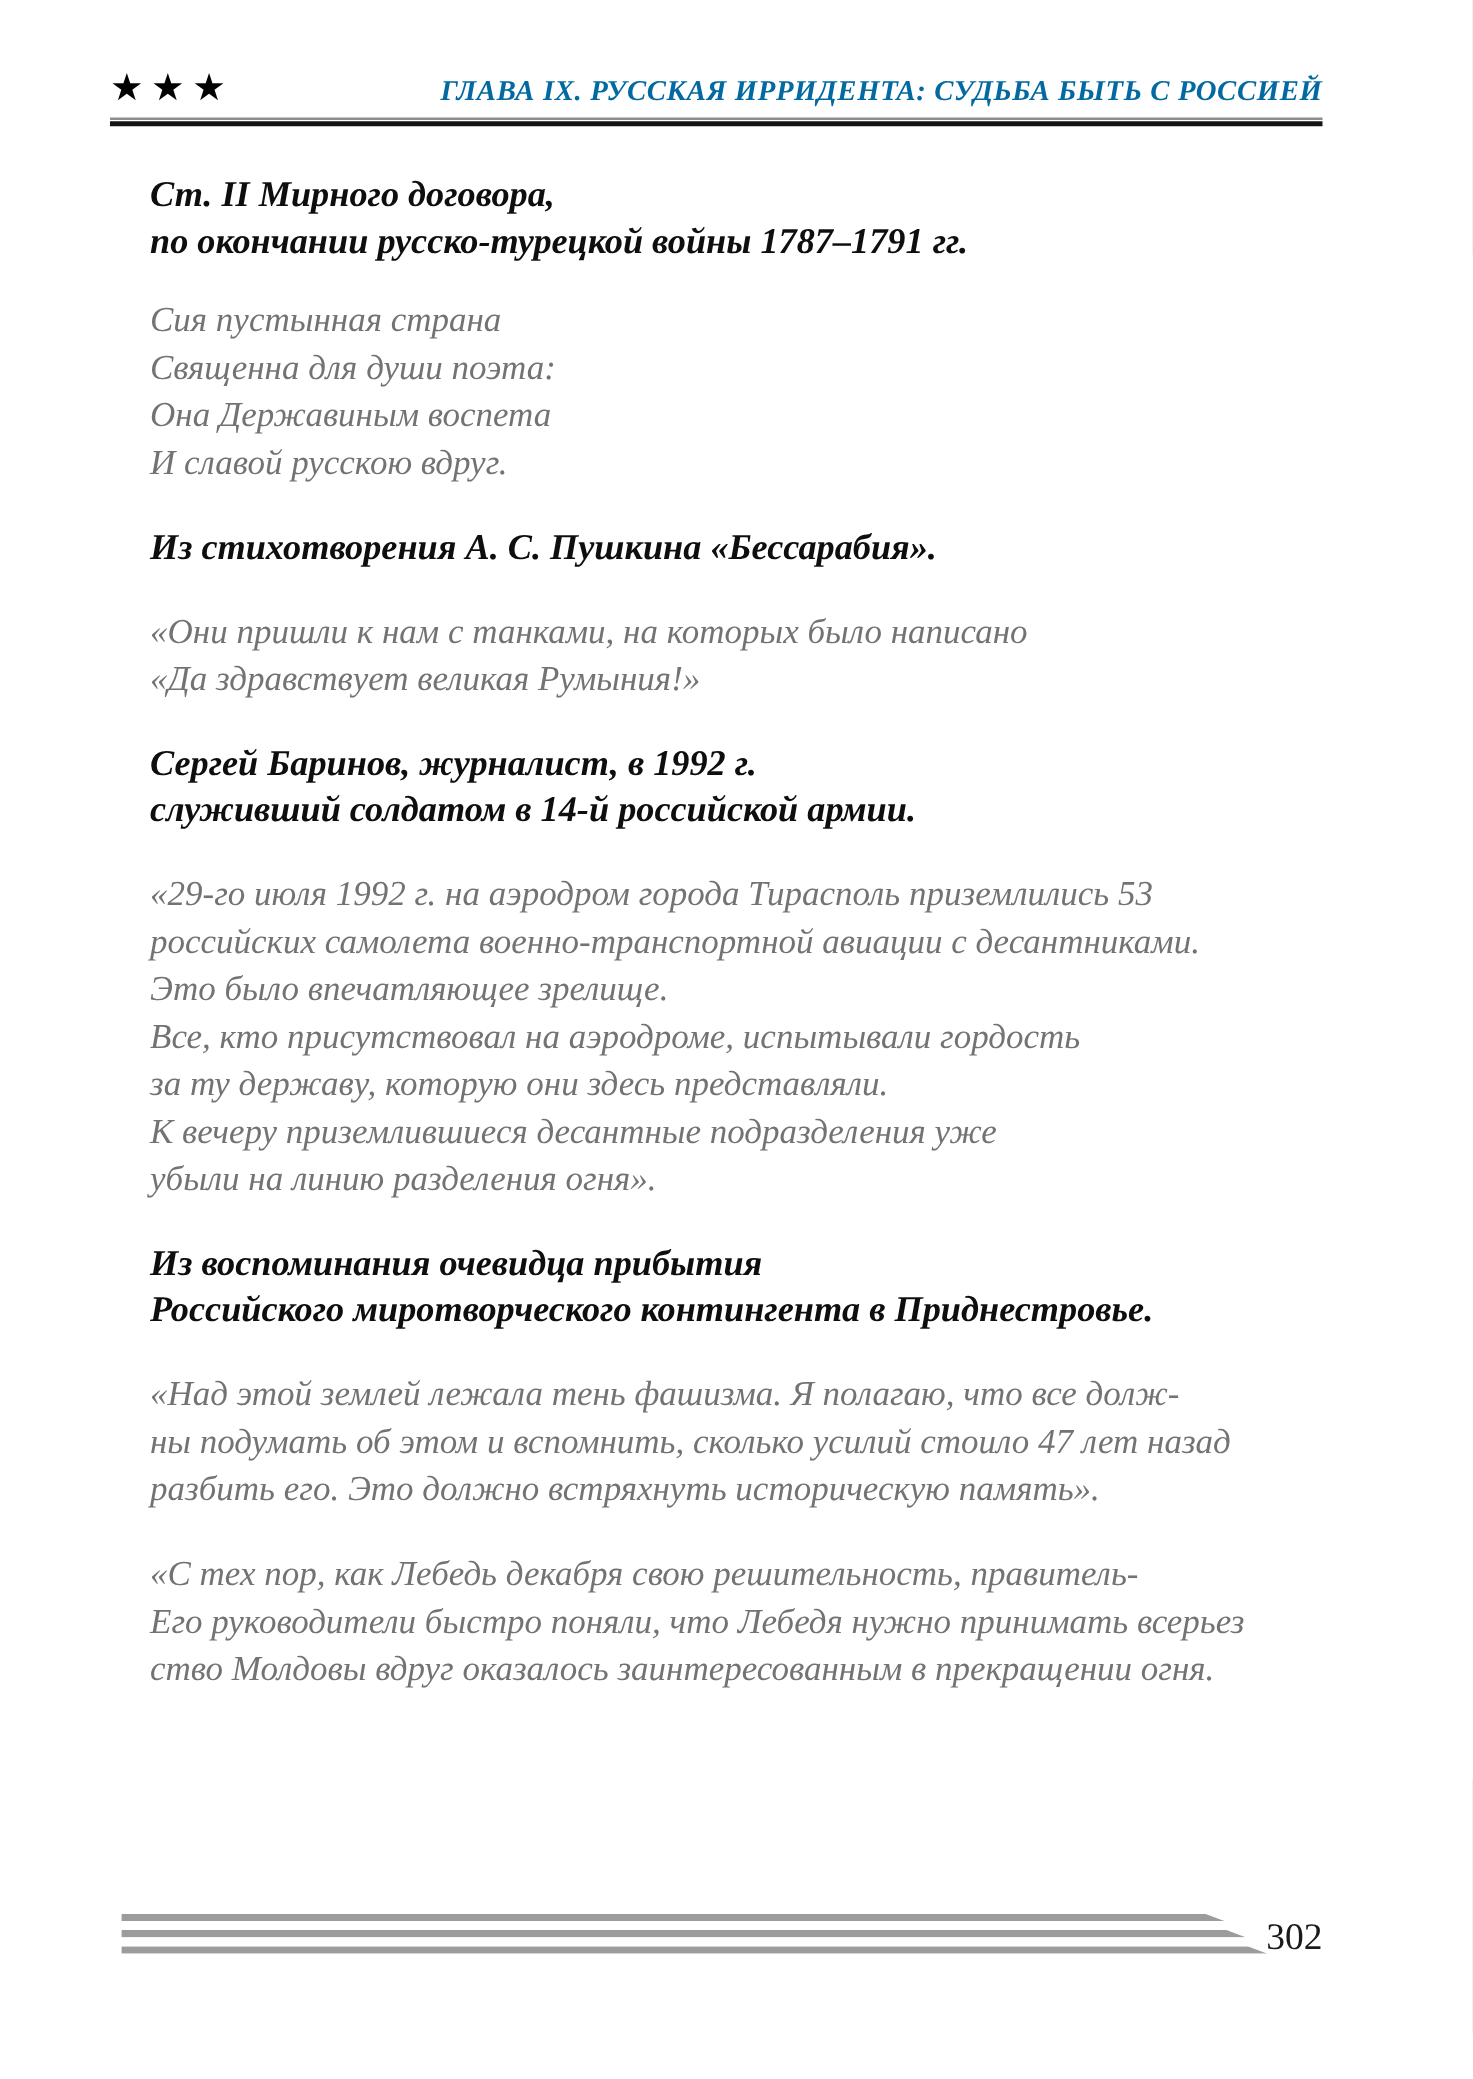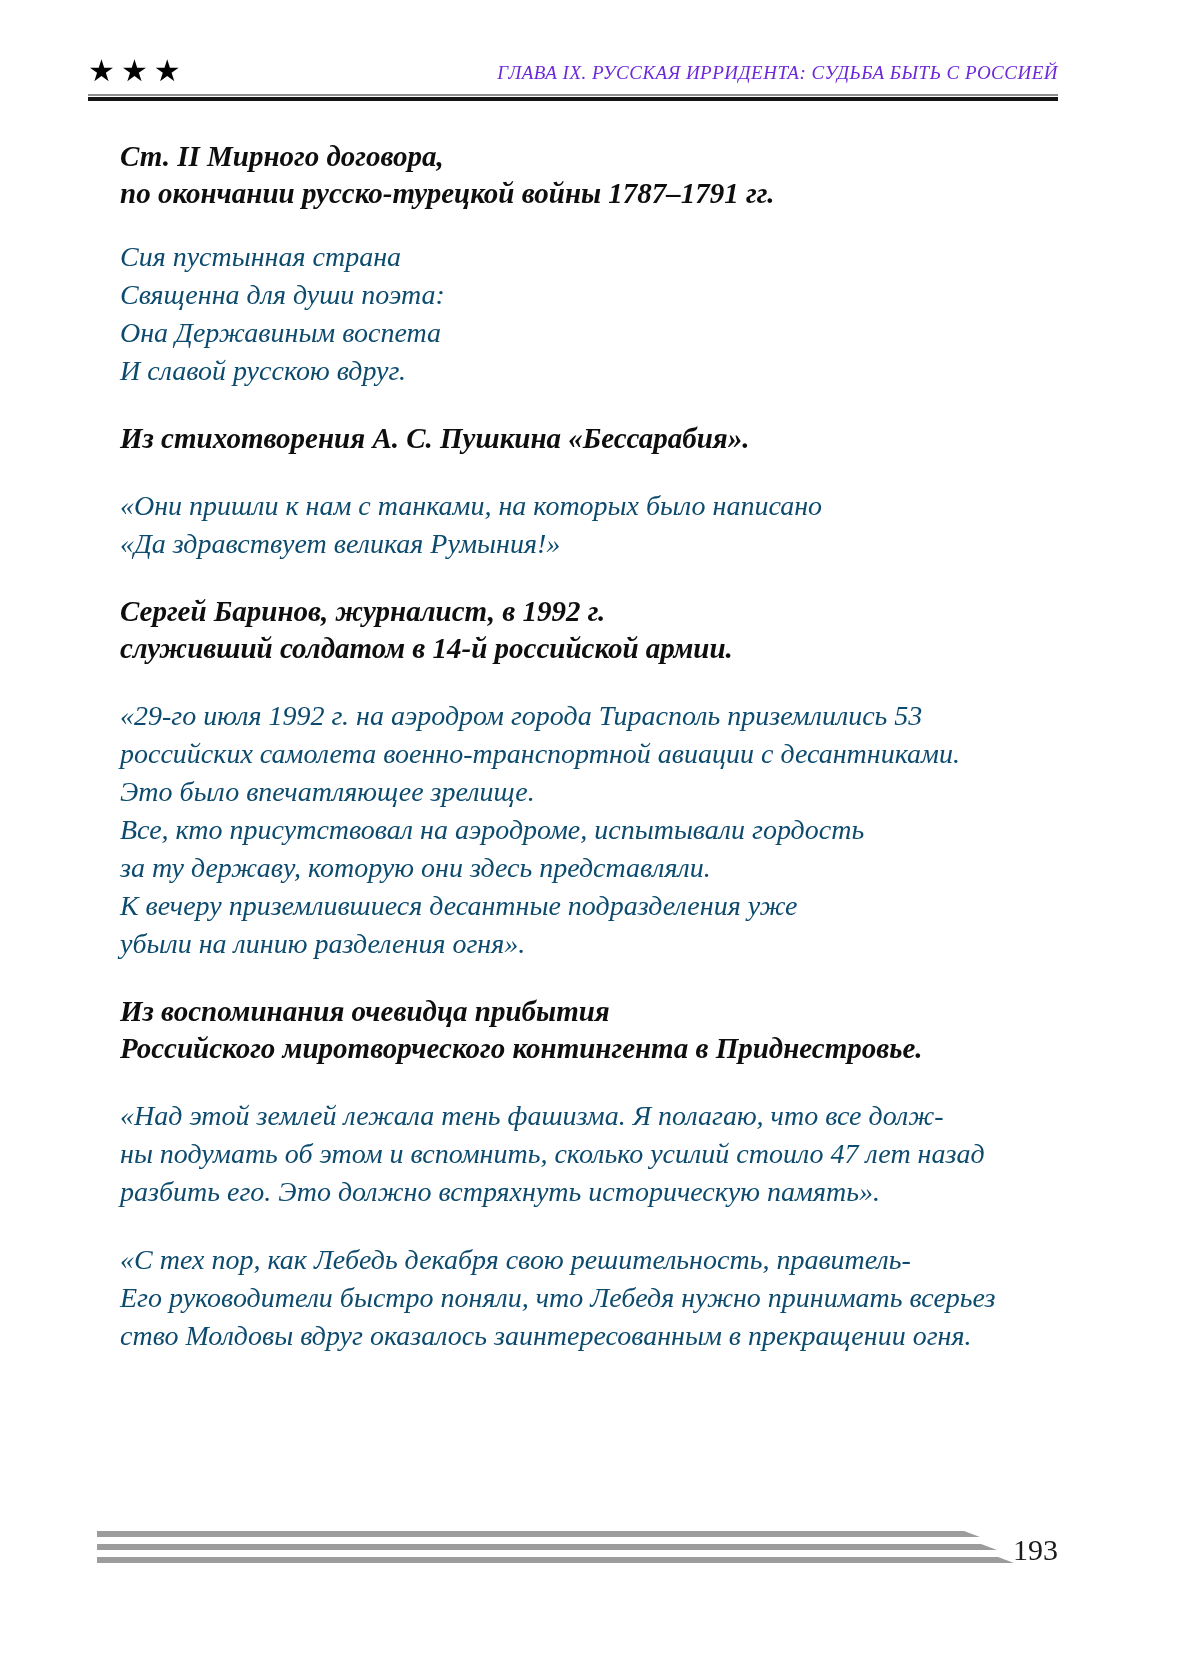--- a/index.html
+++ b/index.html
@@ -13,25 +13,26 @@
     font-family: "Liberation Serif", serif;
     overflow: hidden;
   }
 
   
   .header { position: absolute; left: 88px; right: 120px; top: 54px; }
   .header-row { display: flex; justify-content: space-between; align-items: flex-end; }
   .stars { font-size: 30px; letter-spacing: 6px; line-height: 34px; color: #000; }
   .chapter {
     font-style: italic;
-    font-size: 19px;
+    font-size: 23px;
     line-height: 30px;
     letter-spacing: 0.5px;
     white-space: nowrap;
-    color: #6d28d9;
+    color: #0369a1;
+    font-weight: bold;
   }
   .rule { margin-top: 6px; }
   .rule-thin  { height: 2px; background: #8d8d8d; }
   .rule-thick { height: 4px; background: #141414; margin-top: 1px; }
 
   
   .content { position: absolute; left: 120px; right: 120px; top: 138px; text-align: left; }
   .sec { margin-top: 30px; }
   .sec:first-child { margin-top: 0; }
   .sec.poem { margin-top: 26px; }
@@ -40,21 +41,21 @@
     font-weight: bold;
     font-style: italic;
     font-size: 29px;
     line-height: 37px;
     color: #0e0e0e;
   }
   .poem .line, .quote .line {
     font-style: italic;
     font-size: 28px;
     line-height: 38px;
-    color: #0c4a6e;
+    color: #737373;
   }
 
   
   .footer-stripes { position: absolute; left: 97px; top: 1531px; }
   .stripe {
     height: 6px;
     background: #9c9c9c;
     margin-bottom: 7px;
     clip-path: polygon(0 0, calc(100% - 16px) 0, 100% 100%, 0 100%);
   }
@@ -131,15 +132,15 @@
         <div class="line">Его руководители быстро поняли, что Лебедя нужно принимать всерьез</div>
         <div class="line">ство Молдовы вдруг оказалось заинтересованным в прекращении огня.</div>
       </div>
   </div>
 
   <div class="footer-stripes">
     <div class="stripe stripe-1"></div>
     <div class="stripe stripe-2"></div>
     <div class="stripe stripe-3"></div>
   </div>
-  <div class="page-number">193</div>
+  <div class="page-number">302</div>
 
 </div>
 
 </body></html>

